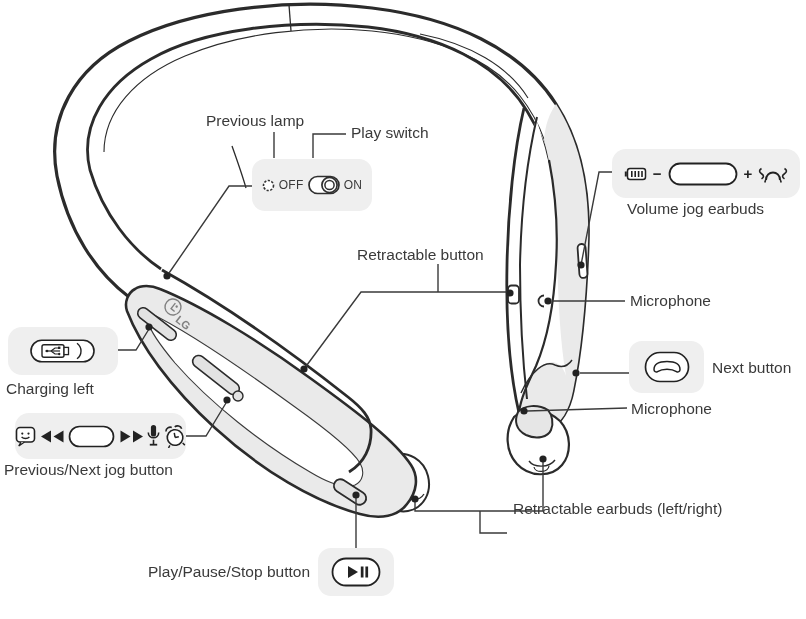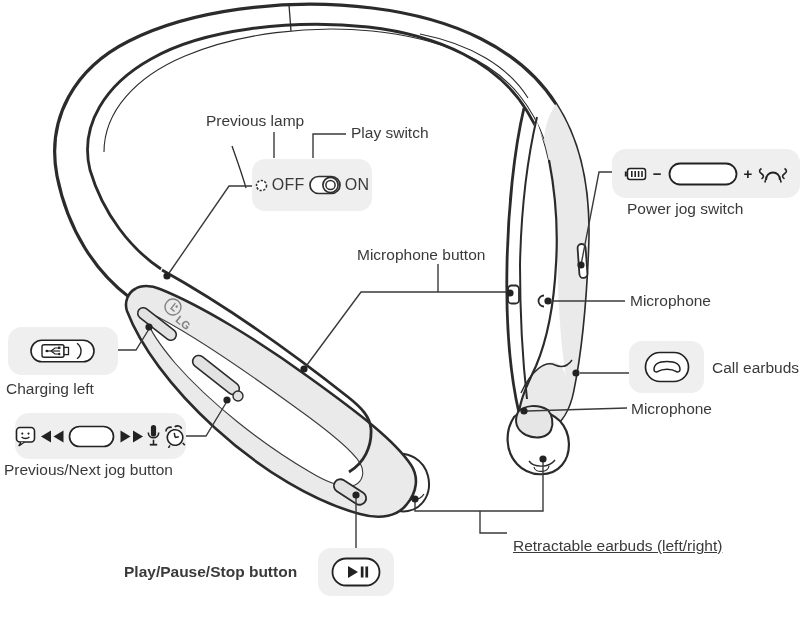--- a/index.html
+++ b/index.html
@@ -2,21 +2,21 @@
 <html><head>
 <meta charset="utf-8">
 <style>
   html,body{margin:0;padding:0;background:#ffffff;}
   .stage{position:relative;width:806px;height:619px;background:#fff;overflow:hidden;
          font-family:"Liberation Sans",sans-serif;color:#3a3a3a;}
   .art{position:absolute;left:0;top:0;}
   .lbl{position:absolute;font-size:15.5px;color:#3a3a3a;white-space:nowrap;line-height:1.1;}
   .panel{position:absolute;background:#efefef;border-radius:13px;display:flex;
          align-items:center;justify-content:center;gap:5px;}
-  .panel .txt{font-size:16px;color:#3a3a3a;letter-spacing:.3px;}
+  .panel .txt{font-size:12px;color:#3a3a3a;letter-spacing:.3px;}
   .panel .sign{font-size:15px;font-weight:bold;color:#222;line-height:1;}
   svg{display:block;}
 </style>
 </head>
 <body>
 
 <div class="stage">
 
   <svg class="art" width="806" height="619" viewBox="0 0 806 619">
 
@@ -225,23 +225,23 @@
     <svg width="50" height="30">
       <rect x="1.5" y="1.5" width="47" height="27" rx="13.5" fill="#fff" stroke="#222" stroke-width="1.8"></rect>
       <polygon points="17,9 17,21 27,15" fill="#222"></polygon>
       <rect x="29.8" y="9.5" width="2.7" height="11" fill="#222"></rect>
       <rect x="34.4" y="9.5" width="2.7" height="11" fill="#222"></rect>
     </svg>
   </div>
 
   <div class="lbl" style="left:206px;top:112px;">Previous lamp</div>
   <div class="lbl" style="left:351px;top:124px;">Play switch</div>
-  <div class="lbl" style="left:627px;top:200px;">Power jog switch</div>
-  <div class="lbl" style="left:357px;top:246px;">Microphone button</div>
+  <div class="lbl" style="left:627px;top:200px;">Volume jog earbuds</div>
+  <div class="lbl" style="left:357px;top:246px;">Retractable button</div>
   <div class="lbl" style="left:630px;top:292px;">Microphone</div>
-  <div class="lbl" style="left:712px;top:359px;">Call earbuds</div>
+  <div class="lbl" style="left:712px;top:359px;">Next button</div>
   <div class="lbl" style="left:631px;top:400px;">Microphone</div>
   <div class="lbl" style="left:6px;top:380px;">Charging left</div>
   <div class="lbl" style="left:4px;top:461px;">Previous/Next jog button</div>
-  <div class="lbl" style="left:513px;top:537px;text-decoration:underline;">Retractable earbuds (left/right)</div>
-  <div class="lbl" style="left:124px;top:563px;font-weight:bold;">Play/Pause/Stop button</div>
+  <div class="lbl" style="left:513px;top:500px;">Retractable earbuds (left/right)</div>
+  <div class="lbl" style="left:148px;top:563px;">Play/Pause/Stop button</div>
 
 </div>
 
 </body></html>

